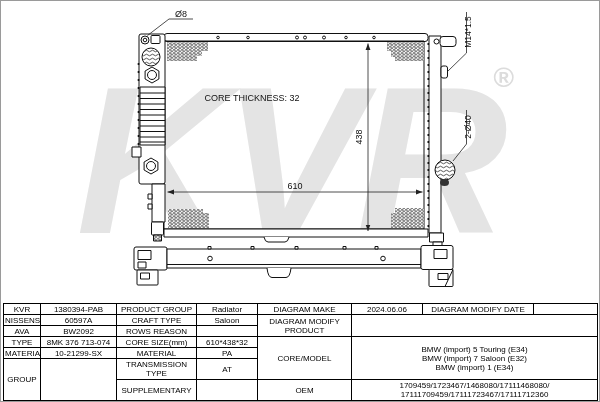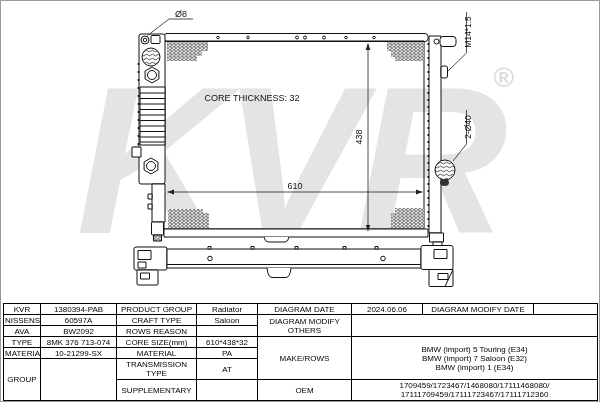--- a/index.html
+++ b/index.html
@@ -174,45 +174,45 @@
         <col style="width:71px">
         <col style="width:111px">
         <col style="width:64px">
     </colgroup>
     <tbody>
       <tr class="r">
         <td>KVR</td>
         <td>1380394-PAB</td>
         <td>PRODUCT GROUP</td>
         <td>Radiator</td>
-        <td>DIAGRAM DATE</td>
+        <td>DIAGRAM MAKE</td>
         <td>2024.06.06</td>
         <td>DIAGRAM MODIFY DATE</td>
         <td></td>
       </tr>
       <tr class="r">
         <td>NISSENS</td>
         <td>60597A</td>
         <td>CRAFT TYPE</td>
         <td>Saloon</td>
-        <td rowspan="2">DIAGRAM MODIFY OTHERS</td>
+        <td rowspan="2">DIAGRAM MODIFY PRODUCT</td>
         <td rowspan="2" colspan="3"></td>
       </tr>
       <tr class="r">
         <td>AVA</td>
         <td>BW2092</td>
         <td>ROWS REASON</td>
         <td></td>
       </tr>
       <tr class="r">
         <td>TYPE</td>
         <td>8MK 376 713-074</td>
         <td>CORE SIZE(mm)</td>
         <td>610*438*32</td>
-        <td rowspan="3">MAKE/ROWS</td>
+        <td rowspan="3">CORE/MODEL</td>
         <td rowspan="3" colspan="3">
           <div>BMW (import) 5 Touring (E34)</div>
           <div>BMW (import) 7 Saloon (E32)</div>
           <div>BMW (import) 1 (E34)</div>
         </td>
       </tr>
       <tr class="r">
         <td>MATERIAL</td>
         <td>10-21299-SX</td>
         <td>MATERIAL</td>

